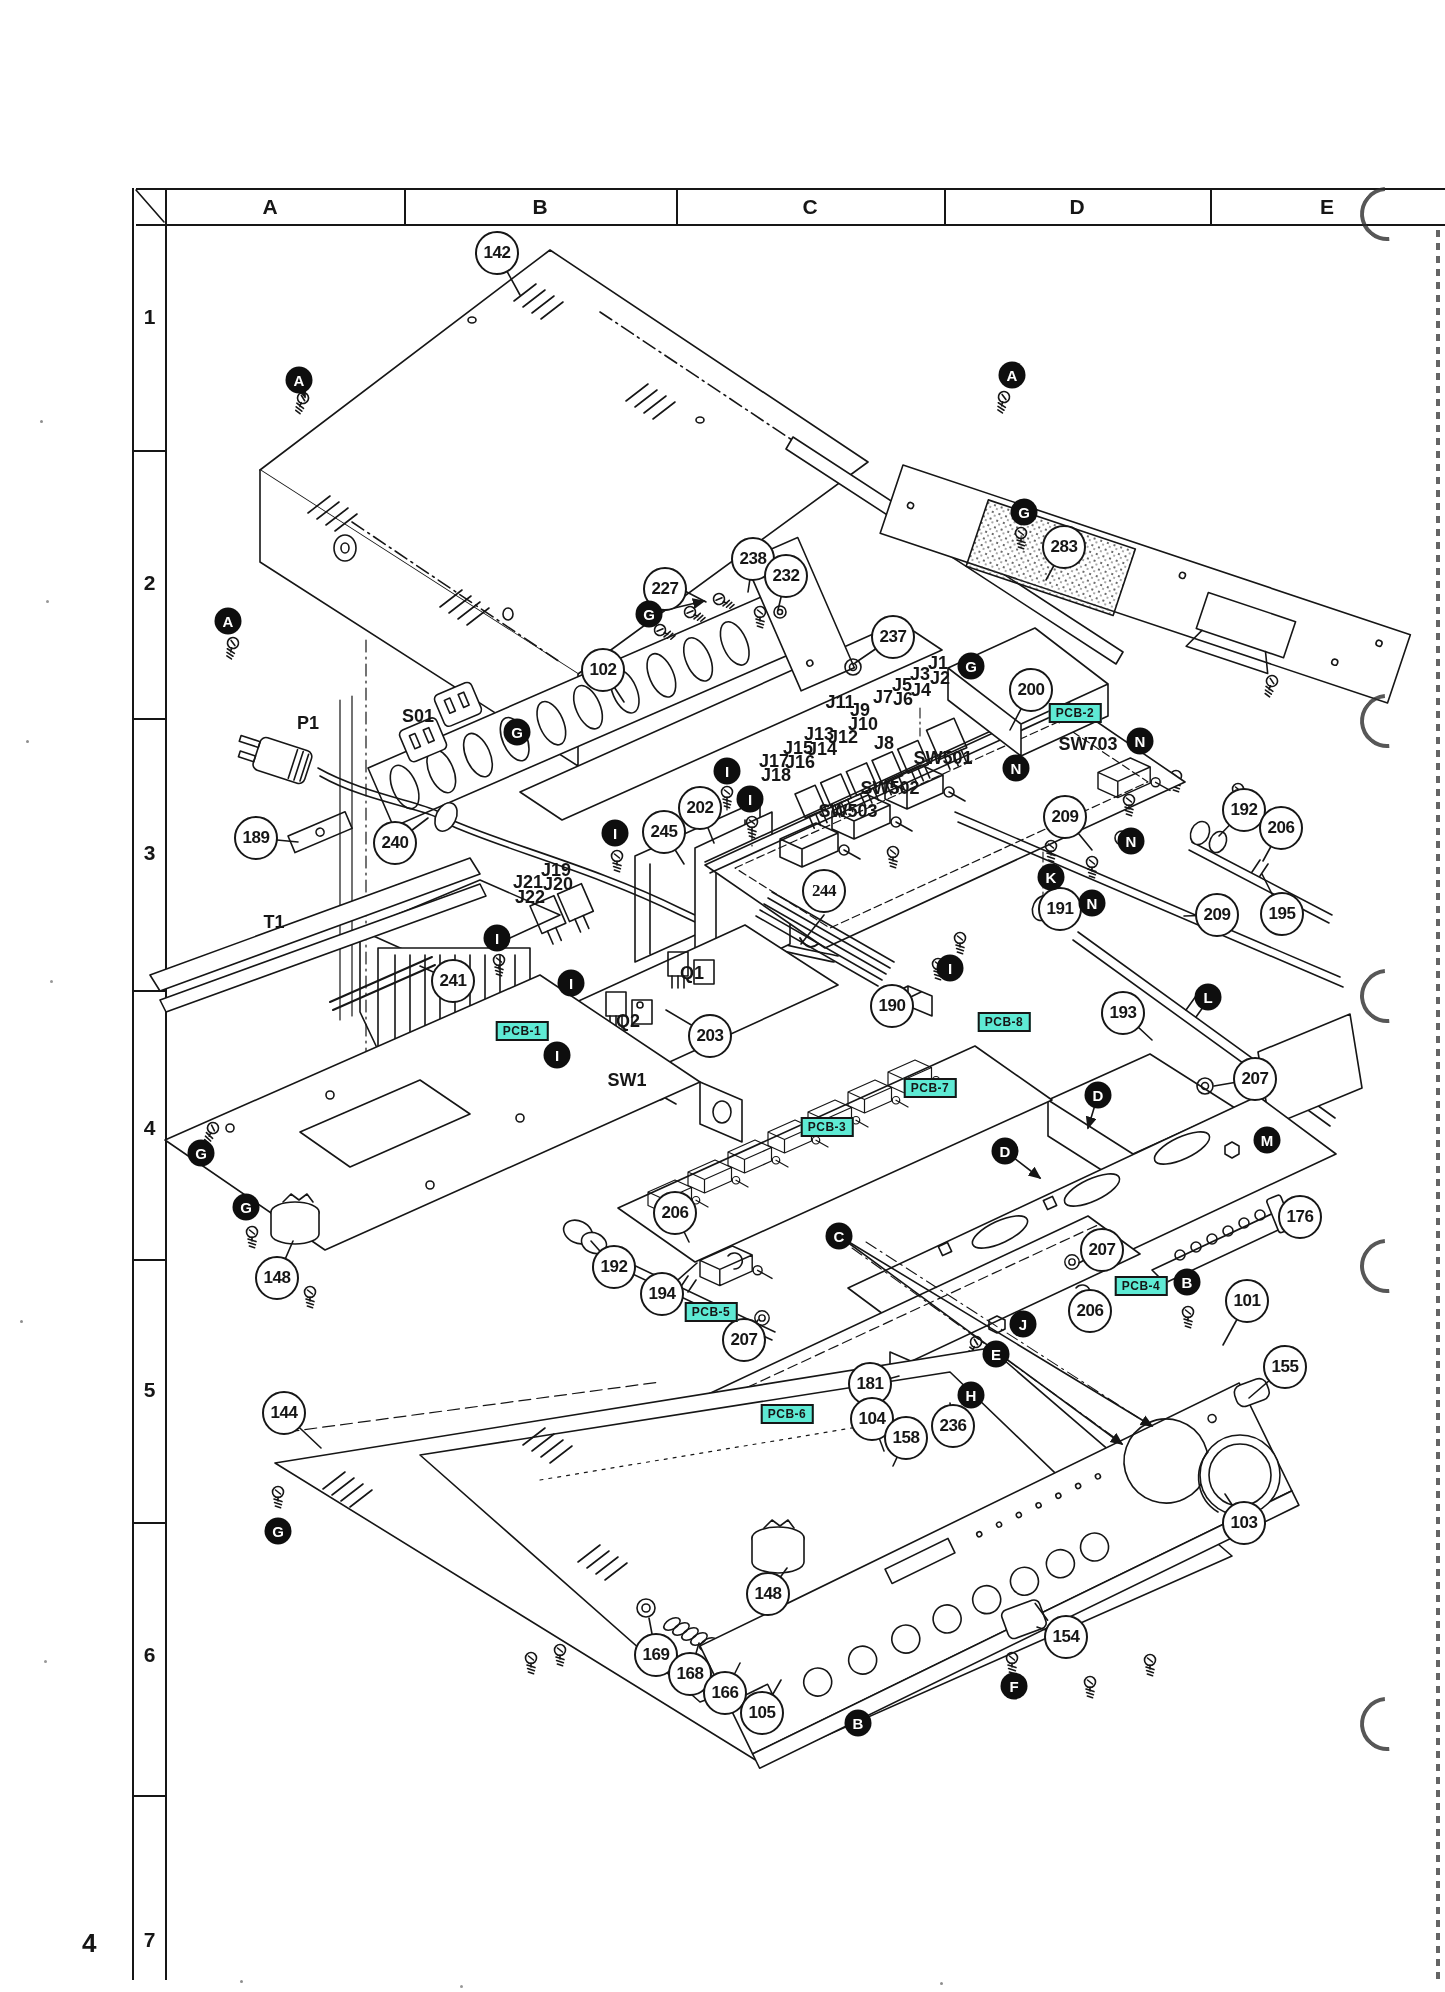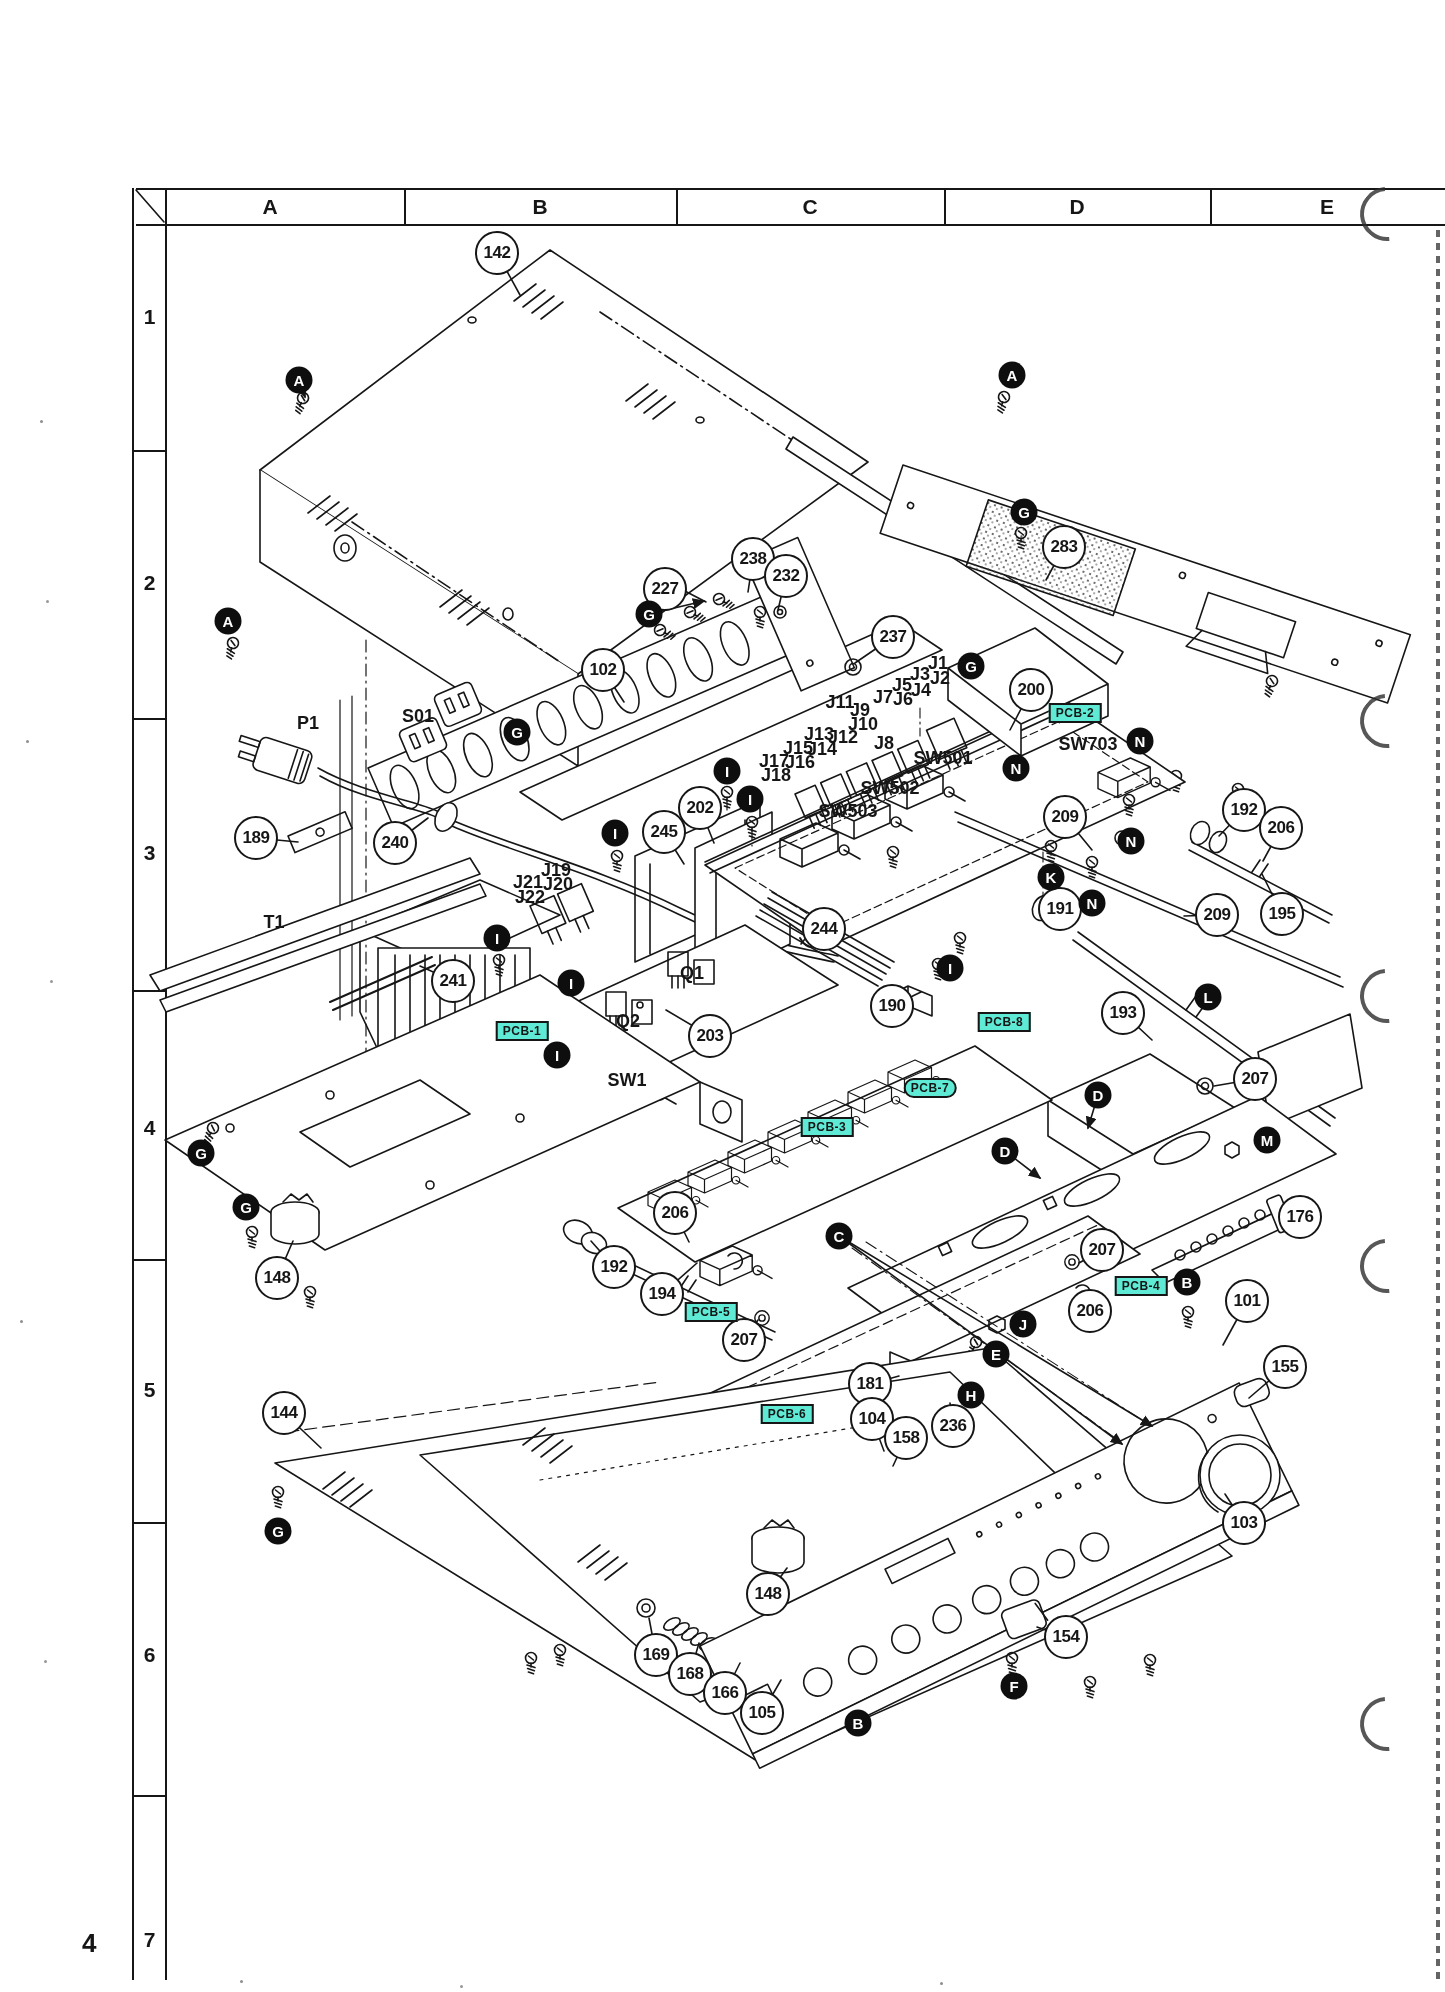--- a/index.html
+++ b/index.html
@@ -492,21 +492,21 @@
       <div class="ncall" style="left: 497px; top: 253px;">142</div>
       <div class="ncall" style="left: 753px; top: 559px;">238</div>
       <div class="ncall" style="left: 786px; top: 576px;">232</div>
       <div class="ncall" style="left: 665px; top: 589px;">227</div>
       <div class="ncall" style="left: 893px; top: 637px;">237</div>
       <div class="ncall" style="left: 603px; top: 670px;">102</div>
       <div class="ncall" style="left: 1064px; top: 547px;">283</div>
       <div class="ncall" style="left: 1031px; top: 690px;">200</div>
       <div class="ncall" style="left: 700px; top: 808px;">202</div>
       <div class="ncall" style="left: 664px; top: 832px;">245</div>
-      <div class="ncall" style="left: 824px; top: 929px;">244</div>
+      <div class="ncall" style="left: 824px; top: 891px; font-family: Liberation Serif, serif;">244</div>
       <div class="ncall" style="left: 395px; top: 843px;">240</div>
       <div class="ncall" style="left: 256px; top: 838px;">189</div>
       <div class="ncall" style="left: 453px; top: 981px;">241</div>
       <div class="ncall" style="left: 710px; top: 1036px;">203</div>
       <div class="ncall" style="left: 1065px; top: 817px;">209</div>
       <div class="ncall" style="left: 1060px; top: 909px;">191</div>
       <div class="ncall" style="left: 1217px; top: 915px;">209</div>
       <div class="ncall" style="left: 1282px; top: 914px;">195</div>
       <div class="ncall" style="left: 1244px; top: 810px;">192</div>
       <div class="ncall" style="left: 1281px; top: 828px;">206</div>
@@ -567,21 +567,21 @@
       <div class="lcall" style="left: 1023px; top: 1324px;">J</div>
       <div class="lcall" style="left: 996px; top: 1354px;">E</div>
       <div class="lcall" style="left: 971px; top: 1395px;">H</div>
       <div class="lcall" style="left: 1014px; top: 1686px;">F</div>
       <div class="bcall" style="left: 522px; top: 1031px;">PCB-1</div>
       <div class="bcall" style="left: 1075px; top: 713px;">PCB-2</div>
       <div class="bcall" style="left: 827px; top: 1127px;">PCB-3</div>
       <div class="bcall" style="left: 1141px; top: 1286px;">PCB-4</div>
       <div class="bcall" style="left: 711px; top: 1312px;">PCB-5</div>
       <div class="bcall" style="left: 787px; top: 1414px;">PCB-6</div>
-      <div class="bcall" style="left: 930px; top: 1088px; border-radius: 11px;">PCB-7</div>
+      <div class="bcall" style="left: 930px; top: 1088px;">PCB-7</div>
       <div class="bcall" style="left: 1004px; top: 1022px;">PCB-8</div>
       <div class="pcall" style="left: 308px; top: 723px;">P1</div>
       <div class="pcall" style="left: 418px; top: 716px;">S01</div>
       <div class="pcall" style="left: 274px; top: 922px;">T1</div>
       <div class="pcall" style="left: 692px; top: 973px;">Q1</div>
       <div class="pcall" style="left: 628px; top: 1021px;">Q2</div>
       <div class="pcall" style="left: 627px; top: 1080px;">SW1</div>
       <div class="pcall" style="left: 943px; top: 758px;">SW501</div>
       <div class="pcall" style="left: 890px; top: 788px;">SW502</div>
       <div class="pcall" style="left: 848px; top: 811px;">SW503</div>

